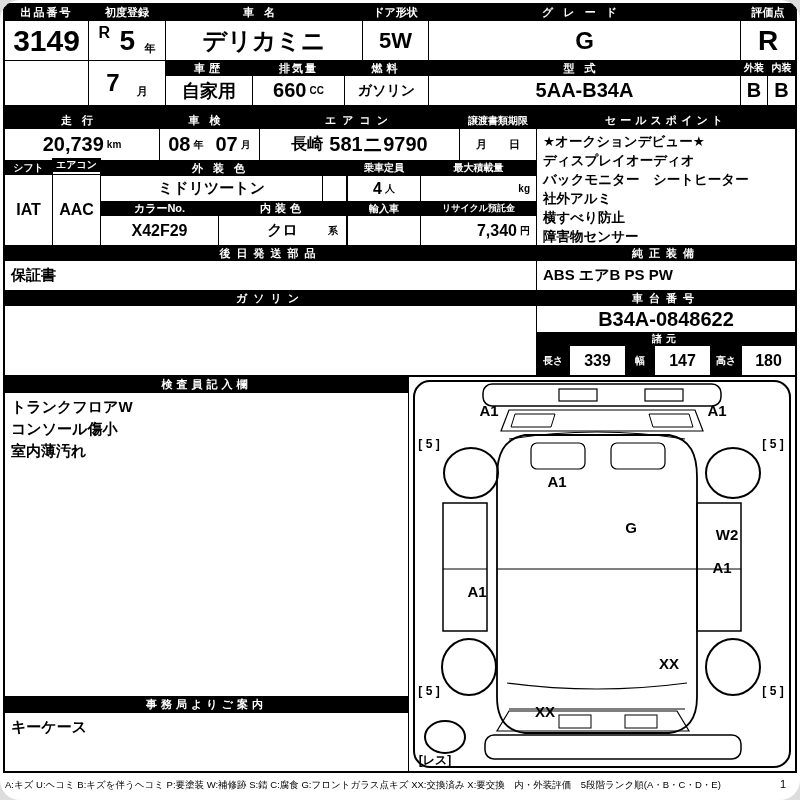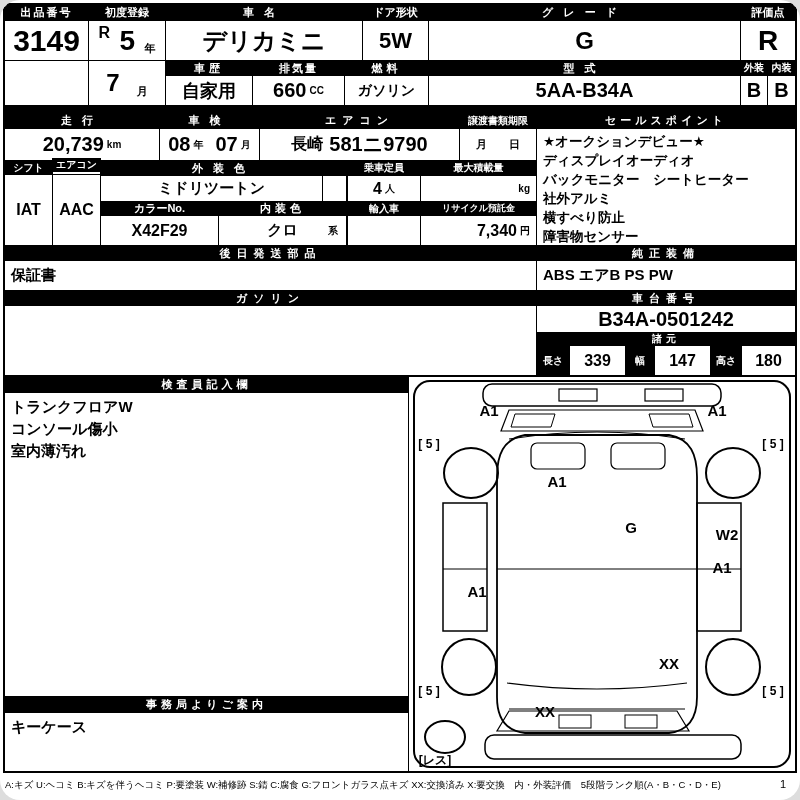--- a/index.html
+++ b/index.html
@@ -152,21 +152,21 @@
   <div class="cell hdr ls6" style="left:4px;top:245px;width:533px;height:16px">後日発送部品</div>
   <div class="cell val left f15" style="left:4px;top:260px;width:533px;height:31px">保証書</div>
 
   <div class="cell hdr ls6" style="left:536px;top:245px;width:260px;height:16px">純正装備</div>
   <div class="cell val left f15" style="left:536px;top:260px;width:260px;height:31px">ABS エアB PS PW</div>
 
   <div class="cell hdr ls6" style="left:4px;top:290px;width:533px;height:16px">ガソリン</div>
   <div class="cell" style="left:4px;top:305px;width:533px;height:71px"></div>
 
   <div class="cell hdr ls6" style="left:536px;top:290px;width:260px;height:16px">車台番号</div>
-  <div class="cell val f20" style="left:536px;top:305px;width:260px;height:28px">B34A-0501242</div>
+  <div class="cell val f20" style="left:536px;top:305px;width:260px;height:28px">B34A-0848622</div>
 
   <div class="cell hdr f10 ls4" style="left:536px;top:332px;width:260px;height:14px">諸元</div>
   <div class="cell hdr f10" style="left:536px;top:345px;width:34px;height:31px">長さ</div>
   <div class="cell val f16" style="left:569px;top:345px;width:57px;height:31px">339</div>
   <div class="cell hdr f10" style="left:625px;top:345px;width:30px;height:31px">幅</div>
   <div class="cell val f16" style="left:654px;top:345px;width:57px;height:31px">147</div>
   <div class="cell hdr f10" style="left:710px;top:345px;width:32px;height:31px">高さ</div>
   <div class="cell val f16" style="left:741px;top:345px;width:55px;height:31px">180</div>
 
   <div class="cell hdr ls4" style="left:4px;top:376px;width:405px;height:17px">検査員記入欄</div>

